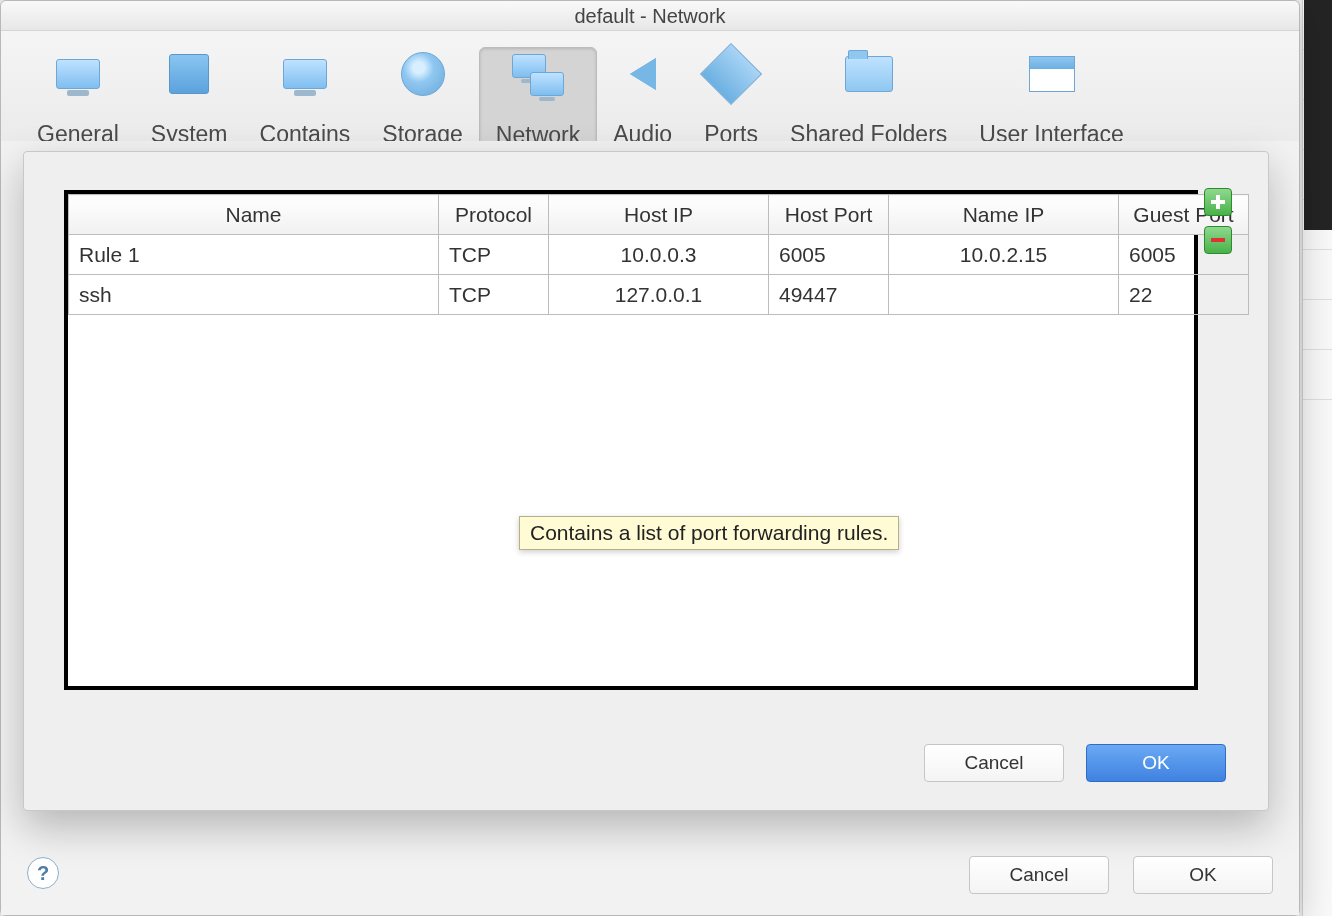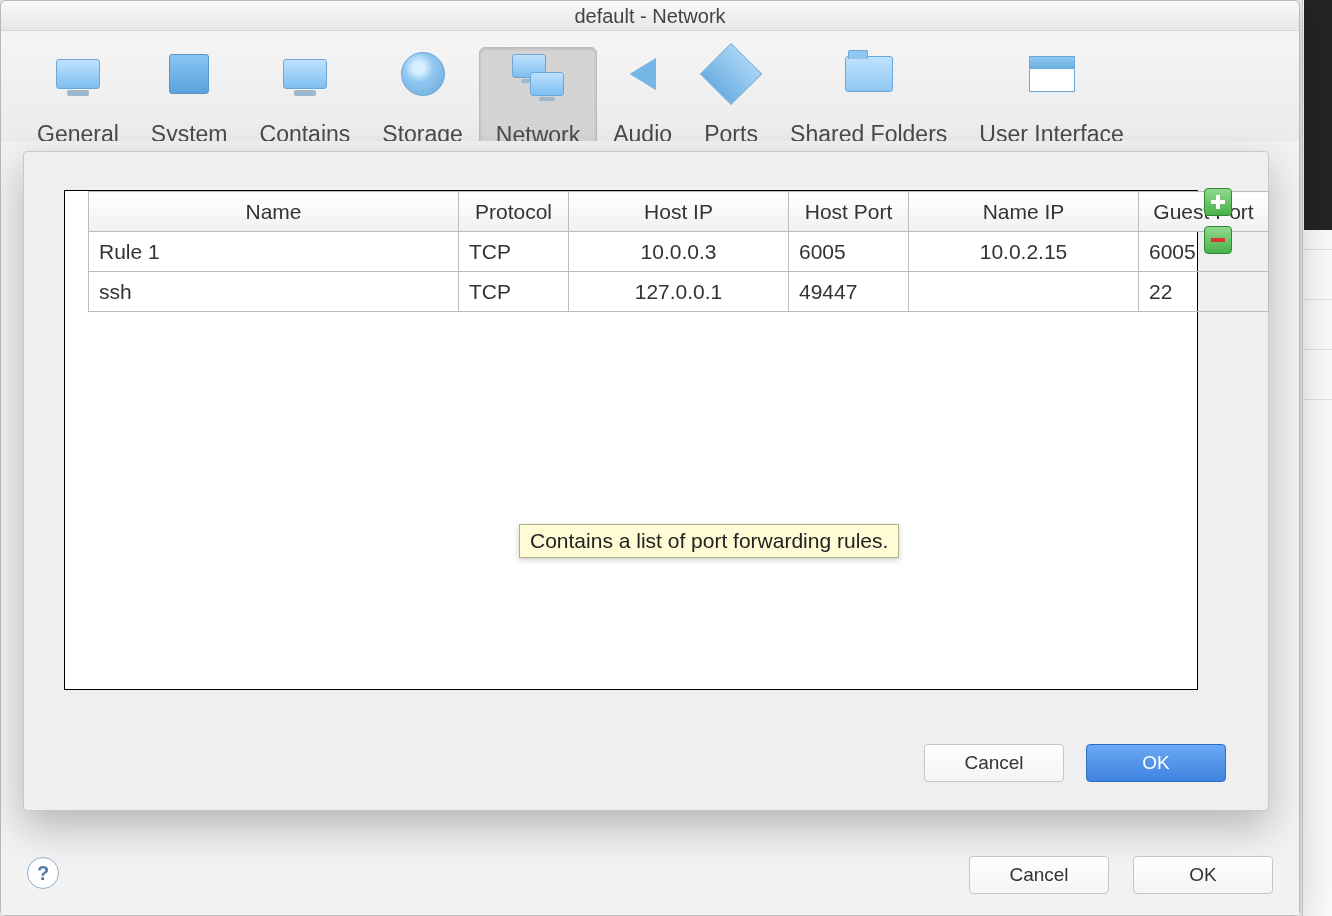--- a/index.html
+++ b/index.html
@@ -44,41 +44,41 @@
   .ghost-panel .val{color:#555;}
   .ghost-panel .section{margin-left:150px;color:#555;padding:8px 0;}
   .ghost-panel .pf-btn{margin-left:340px;margin-top:12px;width:230px;height:36px;line-height:36px;text-align:center;border:1px solid #ccc;border-radius:5px;background:#fff;display:inline-block;}
   
   .outer-footer{position:absolute;left:0;right:0;bottom:0;height:80px;display:flex;align-items:center;justify-content:flex-end;padding:0 26px;gap:24px;}
   .help-btn{position:absolute;left:26px;bottom:26px;width:32px;height:32px;border:1.5px solid #8faecb;border-radius:50%;color:#4f7da8;display:flex;align-items:center;justify-content:center;font-size:20px;font-weight:bold;background:#fff;}
   .mac-btn{min-width:140px;height:38px;border:1px solid #c6c6c6;border-radius:4px;background:linear-gradient(#ffffff,#f4f4f4);font-size:19px;color:#333;padding:0 22px;display:flex;align-items:center;justify-content:center;cursor:default;}
   .mac-btn.primary{background:linear-gradient(#6aa9f4,#3f82e0);border:1px solid #2e6cc5;color:#fff;font-weight:500;}
   
   .sheet{position:absolute;left:22px;right:30px;top:10px;height:660px;background:#efefef;border:1px solid #c8c8c8;border-radius:4px;box-shadow:0 16px 40px rgba(0,0,0,.25);}
-  .table-wrap{position:absolute;left:40px;right:70px;top:38px;bottom:120px;background:#fff;border:1px solid #000000;padding-left:23px;}
+  .table-wrap{position:absolute;left:40px;right:70px;top:38px;bottom:120px;background:#fff;border:4px solid #000000;}
   table.rules{width:100%;border-collapse:collapse;table-layout:fixed;}
   table.rules th,table.rules td{border:1px solid #bcbcbc;padding:6px 10px;font-size:21px;text-align:left;height:40px;white-space:nowrap;overflow:hidden;}
   table.rules th{background:linear-gradient(#ffffff,#f1f1f1);font-weight:400;color:#333;text-align:center;}
   table.rules td.center{text-align:center;}
   table.rules col.name{width:370px;}
   table.rules col.proto{width:110px;}
   table.rules col.hostip{width:220px;}
   table.rules col.hostport{width:120px;}
   table.rules col.guestip{width:230px;}
   table.rules col.guestport{width:130px;}
   .side-icons{position:absolute;right:36px;top:36px;display:flex;flex-direction:column;gap:10px;}
   .ic-btn{width:28px;height:28px;border-radius:4px;display:flex;align-items:center;justify-content:center;}
   .ic-add{background:linear-gradient(#8fd98f,#49b249);border:1px solid #2d8a2d;position:relative;}
   .ic-add::before,.ic-add::after{content:"";position:absolute;background:#fff;}
   .ic-add::before{width:14px;height:4px;}
   .ic-add::after{width:4px;height:14px;}
   .ic-remove{background:linear-gradient(#8fd98f,#49b249);border:1px solid #2d8a2d;position:relative;}
   .ic-remove::before{content:"";position:absolute;width:14px;height:4px;background:#d33;}
   
-  .tooltip{position:absolute;left:495px;top:372px;background:#fffbd4;border:1px solid #b3b08a;padding:4px 10px;font-size:21px;color:#222;box-shadow:0 2px 6px rgba(0,0,0,.2);}
+  .tooltip{position:absolute;left:495px;top:364px;background:#fffbd4;border:1px solid #b3b08a;padding:4px 10px;font-size:21px;color:#222;box-shadow:0 2px 6px rgba(0,0,0,.2);}
   
   .sheet-footer{position:absolute;right:42px;bottom:28px;display:flex;gap:22px;}
 </style>
 </head>
 <body>
 
 <div class="backdrop">
   <div class="right-gutter">
     <div class="dark"></div>
     <div class="tile"></div>

